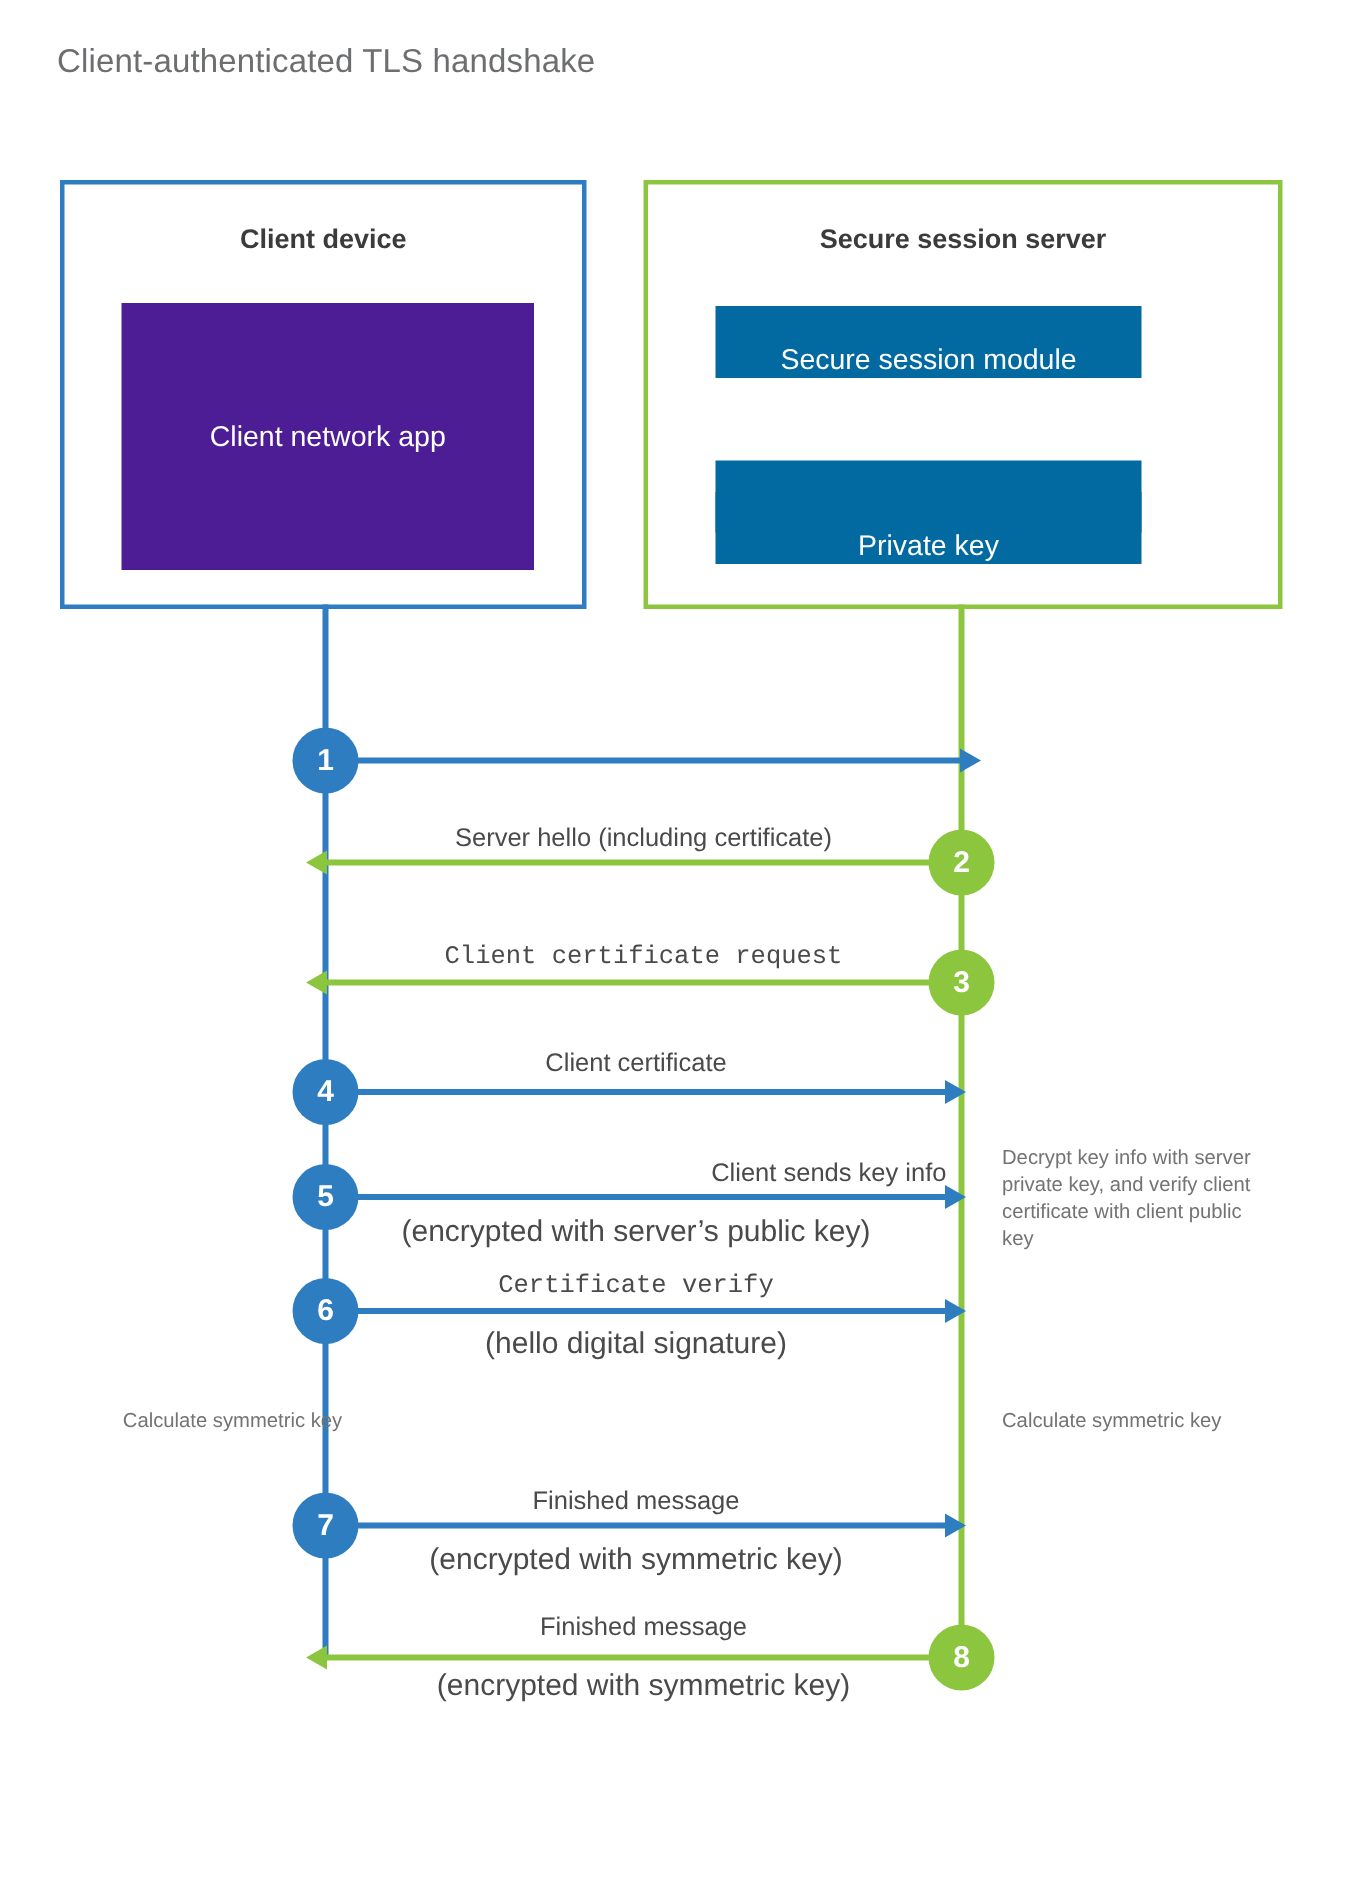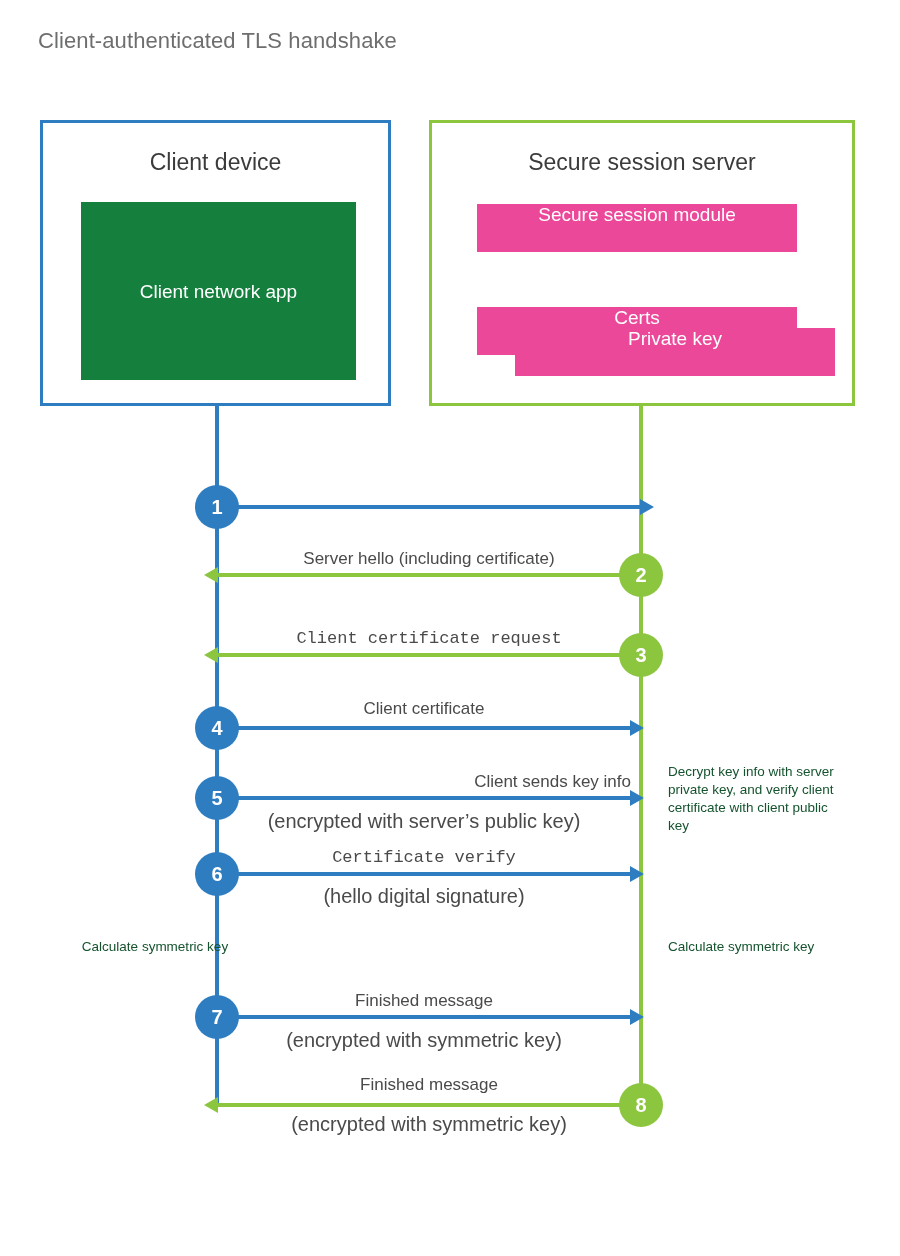--- a/index.html
+++ b/index.html
@@ -49,62 +49,62 @@
     width: 426px;
     height: 286px;
     border: 3px solid #8cc63e;
   }
   .party-title {
     position: absolute;
     left: 0;
     right: 0;
     top: 26px;
     text-align: center;
-    font-size: 23px;
-    font-weight: normal;
+    font-size: 18px;
+    font-weight: bold;
     color: #3b3b3b;
   }
   
   #client-app {
     position: absolute;
     left: 38px;
     top: 79px;
     width: 275px;
     height: 178px;
-    background: #15803d;
+    background: #4c1d95;
     display: flex;
     align-items: center;
     justify-content: center;
   }
   #client-app .inner-label {
     color: #ffffff;
     font-size: 19px;
     line-height: 27px;
     text-align: center;
     max-width: 180px;
   }
   
   .server-bar {
     position: absolute;
     left: 45px;
-    width: 320px;
+    width: 284px;
     height: 48px;
-    background: #ec4899;
+    background: #0369a1;
     display: flex;
-    align-items: flex-start;
+    align-items: flex-end;
     justify-content: center;
   }
   .server-bar .inner-label {
     color: #ffffff;
     font-size: 19px;
     text-align: center;
   }
   #server-bar-0 { top: 81px; }
   #server-bar-1 { top: 144px; margin-top: 40px; }
-  #server-bar-2 { top: 205px; margin-left: 38px; }
+  #server-bar-2 { top: 205px; }
 
   
   .lifeline {
     position: absolute;
     width: 4px;
   }
   #client-lifeline {
     left: 215px;
     top: 403px;
     height: 702px;
@@ -173,21 +173,21 @@
     text-align: center;
     font-size: 20px;
     color: #4a4a4a;
     white-space: nowrap;
   }
   
   .side-note {
     position: absolute;
     font-size: 13.5px;
     line-height: 18px;
-    color: #14532d;
+    color: #737373;
   }
   #note-decrypt {
     left: 668px;
     top: 763px;
     width: 175px;
   }
   #note-calc-client {
     left: 75px;
     top: 938px;
     width: 160px;

